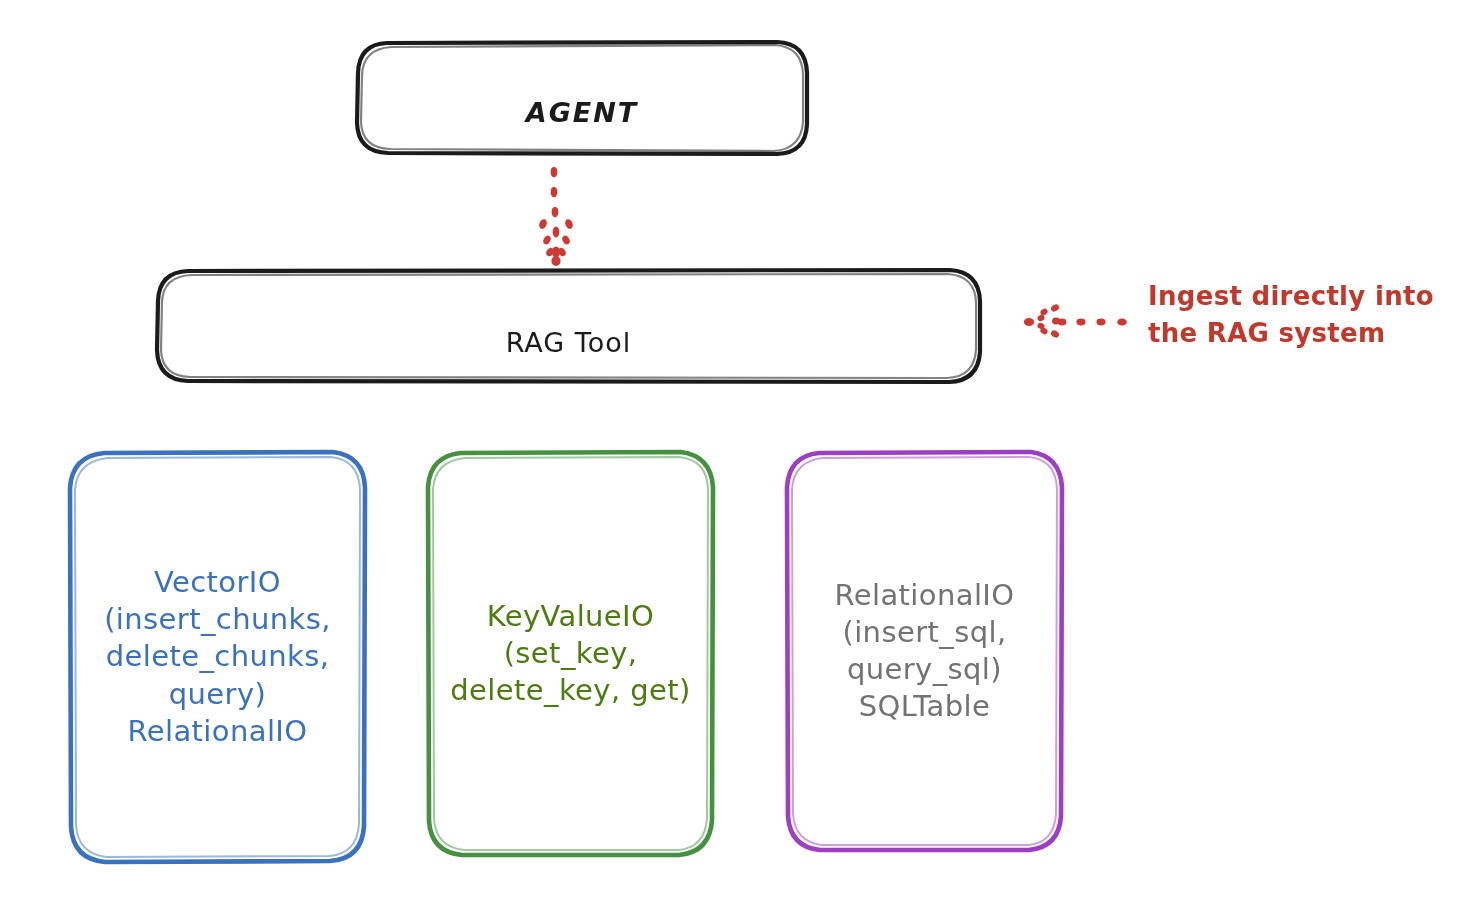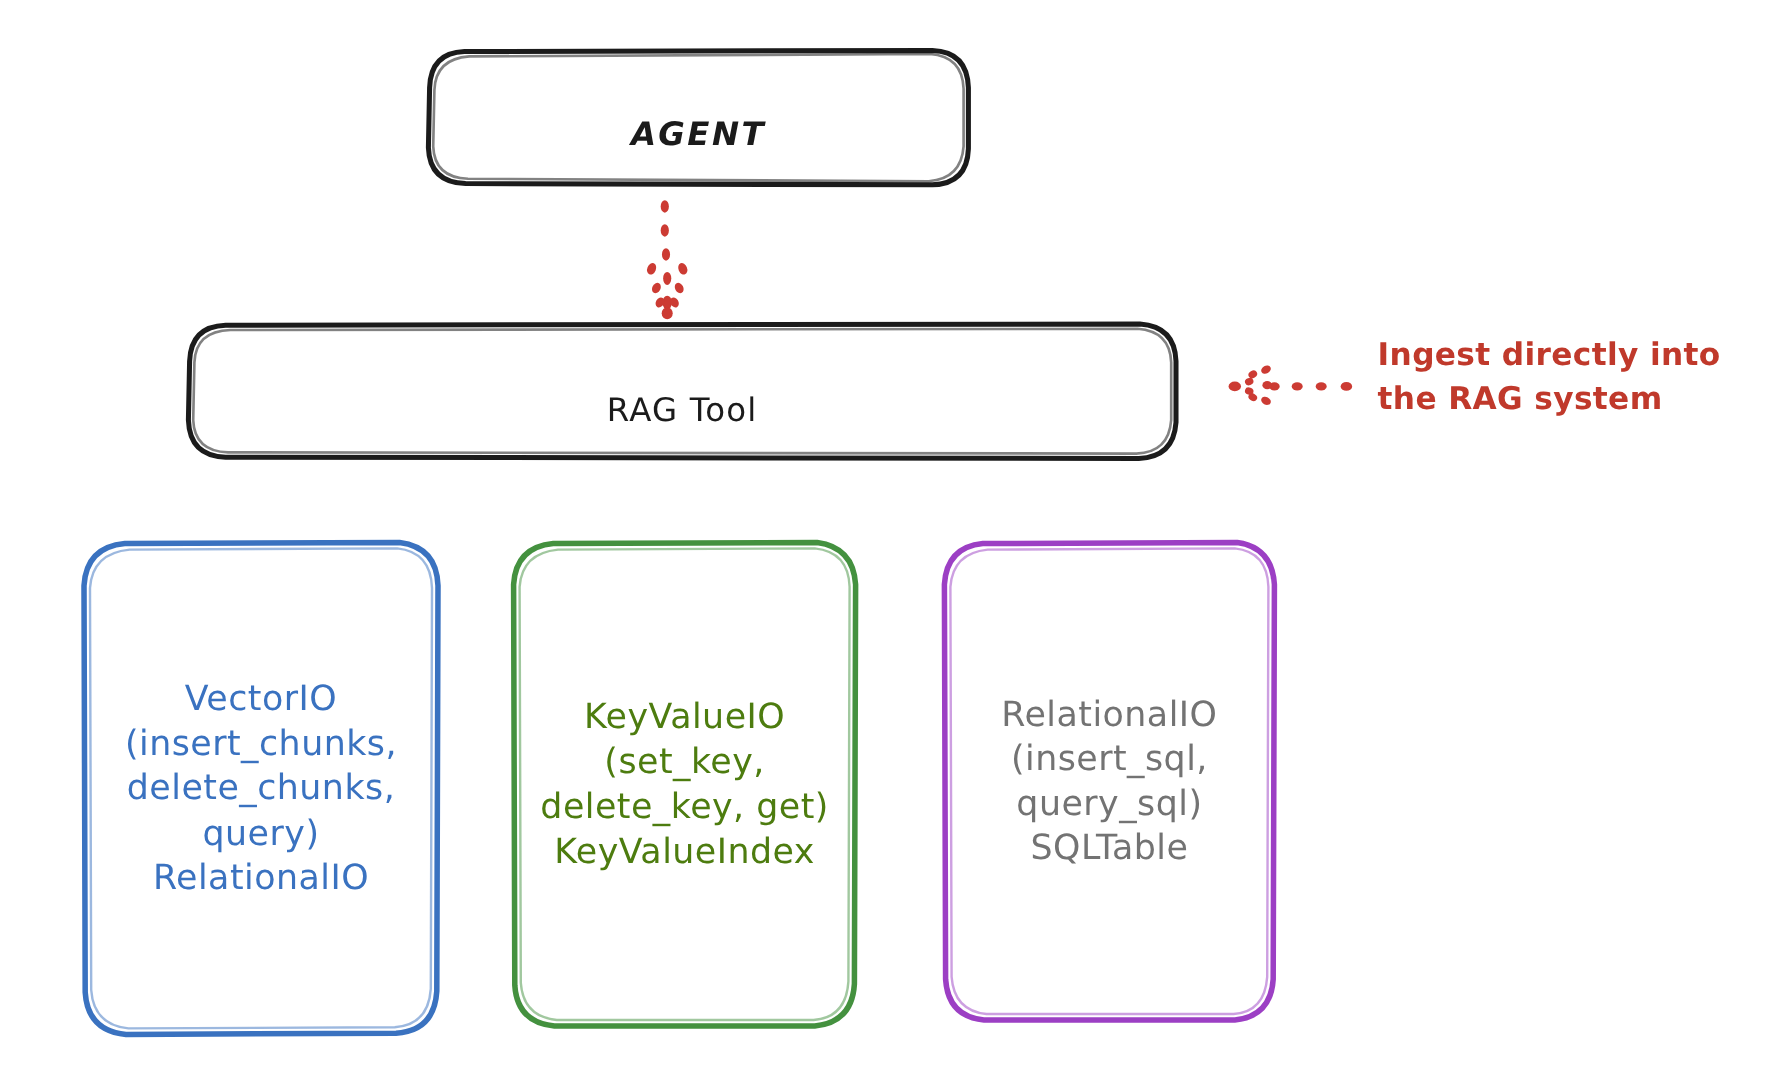--- a/index.html
+++ b/index.html
@@ -188,21 +188,20 @@
 query)</span>
     <span class="gap"></span>
     <span class="svc-text blue">RelationalIO</span>
   </div>
 
   <div class="node-label" id="keyvalueio-box">
     <span class="svc-text green">KeyValueIO
 (set_key,
 delete_key, get)</span>
     <span class="gap"></span>
-    <span class="svc-text green">KeyValueIndex</span>
   </div>
 
   <div class="node-label" id="relationalio-box">
     <span class="svc-text purple">RelationalIO
 (insert_sql,
 query_sql)</span>
     <span class="gap"></span>
     <span class="svc-text purple">SQLTable</span>
   </div>
 

